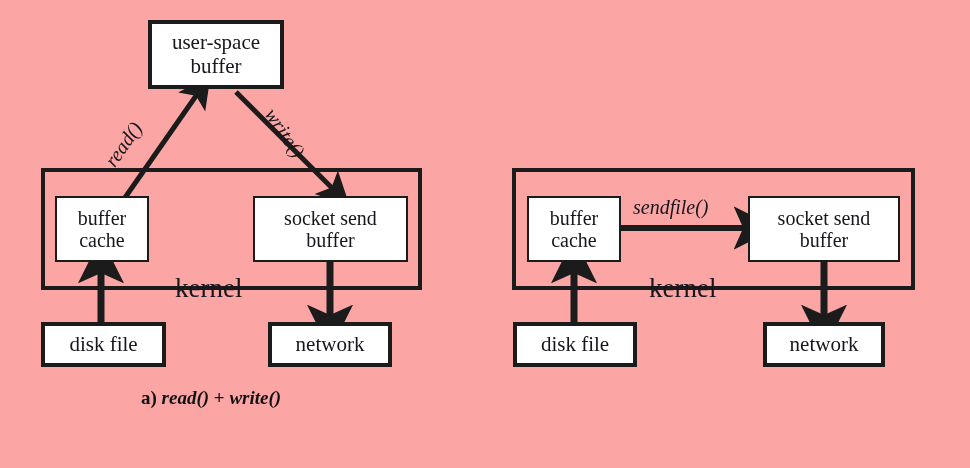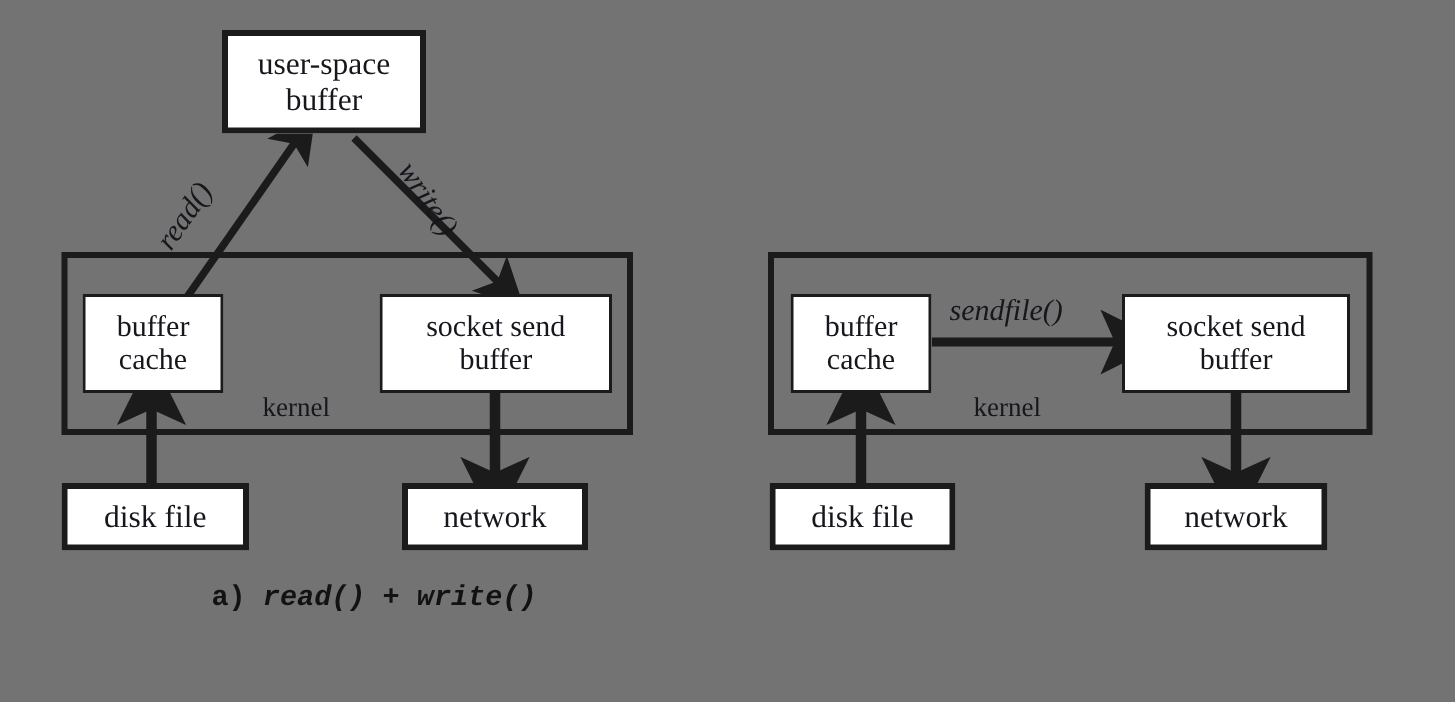--- a/index.html
+++ b/index.html
@@ -8,21 +8,21 @@
     background: #ffffff;
   }
   body {
     font-family: "Liberation Serif", "DejaVu Serif", serif;
     color: #1a1a1a;
   }
   #figure-root {
     position: relative;
     width: 970px;
     height: 468px;
-    background: #737373;
+    background: #fca5a5;
     overflow: hidden;
   }
   .svg-layer {
     position: absolute;
     left: 0;
     top: 0;
     width: 970px;
     height: 468px;
   }
   .box {
@@ -50,23 +50,24 @@
   }
   .kernel-frame {
     position: absolute;
     box-sizing: border-box;
     border: 4px solid #1b1b1b;
     background: transparent;
   }
   .kernel-word {
     position: absolute;
     font-family: "Liberation Serif", "DejaVu Serif", serif;
-    font-size: 18px;
+    font-size: 27px;
     color: #16161c;
     white-space: nowrap;
+    margin-top: 12px;
   }
   .call-label {
     position: absolute;
     font-family: "Liberation Serif", "DejaVu Serif", serif;
     font-style: italic;
     font-size: 20px;
     color: #16161c;
     white-space: nowrap;
     transform-origin: left top;
   }
@@ -149,21 +150,21 @@
   </div>
 
   <div class="box box-thick" style="left:41px; top:322px; width:125px; height:45px; font-size:21px;">
     <span class="box-label">disk file</span>
   </div>
 
   <div class="box box-thick" style="left:268px; top:322px; width:124px; height:45px; font-size:21px;">
     <span class="box-label">network</span>
   </div>
 
-  <div class="subcaption" style="left:141px; top:387px;font-family:Liberation Mono, monospace;">
+  <div class="subcaption" style="left:141px; top:387px;">
     <span>a) </span><span class="ital">read()</span><span> + </span><span class="ital">write()</span>
   </div>
 
   <div class="kernel-frame" style="left:512px; top:168px; width:403px; height:122px;"></div>
 
   <div class="kernel-word" style="left:649px; top:261px;">kernel</div>
 
   <div class="box box-thin" style="left:527px; top:196px; width:94px; height:66px; font-size:20px;">
     <span class="box-label">buffer</span>
     <span class="box-label">cache</span>

